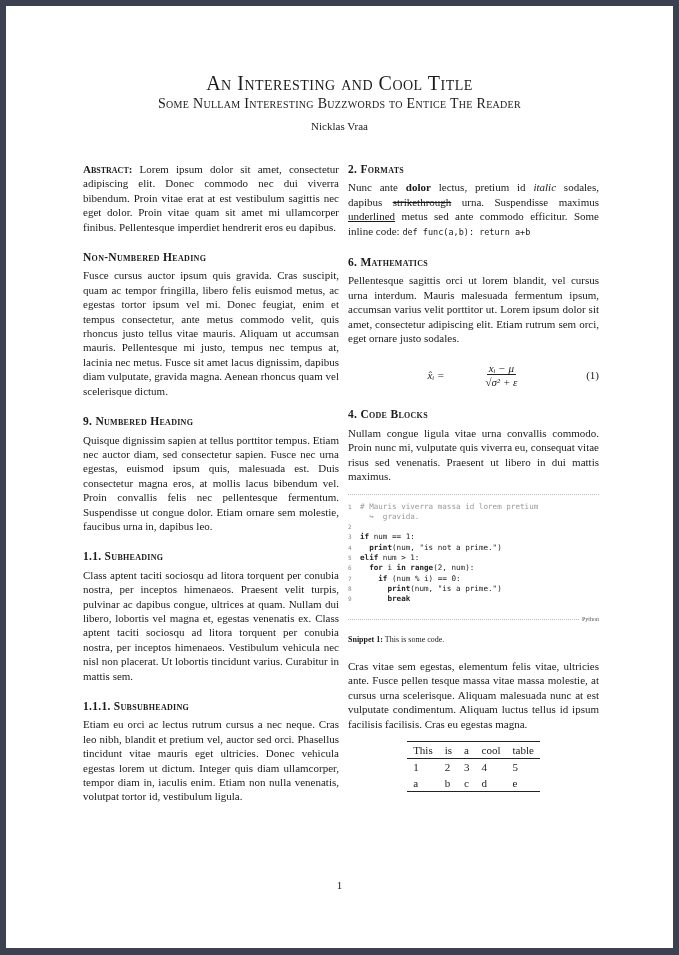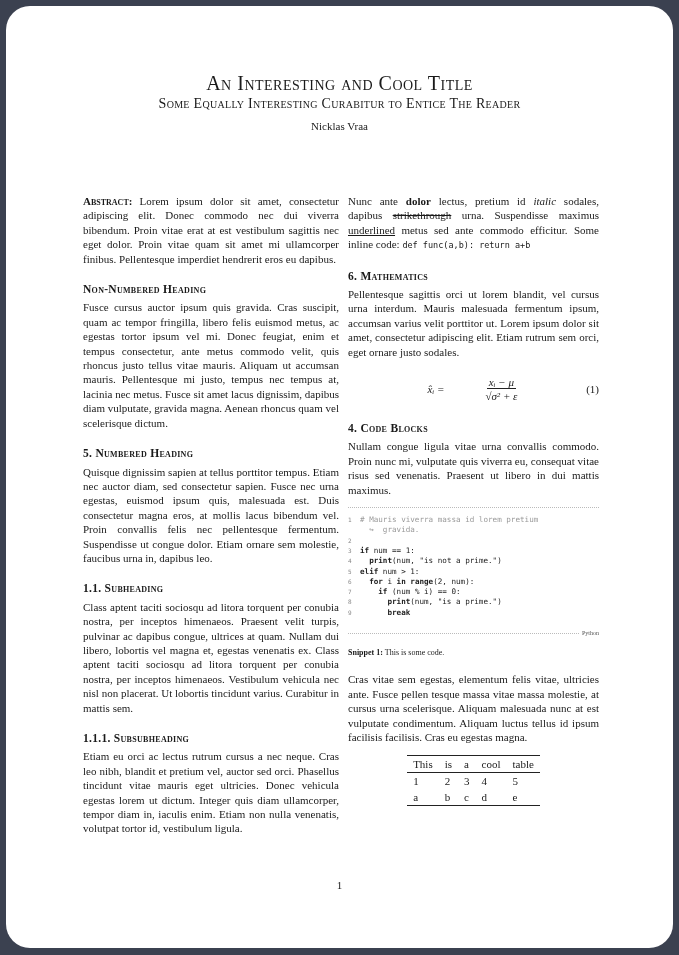--- a/index.html
+++ b/index.html
@@ -9,21 +9,20 @@
     position: relative;
     overflow: hidden;
     font-family: "DejaVu Serif", "Liberation Serif", serif;
     color: #1a1a1a;
   }
   .page {
     position: absolute;
     left: 6px; top: 6px;
     width: 667px; height: 942px;
     background: #ffffff;
-    border-radius: 24px;
   }
   .title {
     position: absolute; left: 0; right: 0; top: 66px;
     text-align: center;
     font-family: "Liberation Serif", serif;
     font-size: 20px; letter-spacing: 0.5px;
     font-variant: small-caps;
   }
   .subtitle {
     position: absolute; left: 0; right: 0; top: 90px;
@@ -38,21 +37,20 @@
     font-family: "Liberation Serif", serif;
     font-size: 11px;
   }
   .col {
     position: absolute;
     font-family: "Liberation Serif", serif;
     font-size: 11px;
     line-height: 14.4px;
     text-align: justify;
     hyphens: auto;
-    margin-top: 32px;
   }
   .col-left { left: 77px; top: 156px; width: 256px; }
   .col-right { left: 342px; top: 156px; width: 251px; }
   .col p { margin: 0; }
   h2 {
     font-family: "Liberation Serif", serif;
     font-size: 11.5px; font-weight: bold;
     font-variant: small-caps;
     letter-spacing: 0.3px;
     margin: 0 0 4px 0;
@@ -128,47 +126,48 @@
     text-align: center;
     font-family: "Liberation Serif", serif;
     font-size: 11px;
   }
 </style>
 </head>
 <body>
 
 <div class="page">
   <div class="title">An Interesting and Cool Title</div>
-  <div class="subtitle">Some Equally Interesting Curabitur to Entice The Reader</div>
+  <div class="subtitle">Some Nullam Interesting Buzzwords to Entice The Reader</div>
   <div class="author">Nicklas Vraa</div>
 
   <div class="col col-left">
     <div class="sec">
       <p><span class="abstract-label">Abstract:</span> <span>Lorem ipsum dolor sit amet, consectetur adipiscing elit. Donec commodo nec dui viverra bibendum. Proin vitae erat at est vestibulum sagittis nec eget dolor. Proin vitae quam sit amet mi ullamcorper finibus. Pellentesque imperdiet hendrerit eros eu dapibus.</span></p>
     </div>
     <div class="sec">
       <h2>Non-Numbered Heading</h2>
       <p>Fusce cursus auctor ipsum quis gravida. Cras suscipit, quam ac tempor fringilla, libero felis euismod metus, ac egestas tortor ipsum vel mi. Donec feugiat, enim et tempus consectetur, ante metus commodo velit, quis rhoncus justo tellus vitae mauris. Aliquam ut accumsan mauris. Pellentesque mi justo, tempus nec tempus at, lacinia nec metus. Fusce sit amet lacus dignissim, dapibus diam vulputate, gravida magna. Aenean rhoncus quam vel scelerisque dictum.</p>
     </div>
     <div class="sec">
-      <h2>5. Numbered Heading</h2>
+      <h2>9. Numbered Heading</h2>
       <p>Quisque dignissim sapien at tellus porttitor tempus. Etiam nec auctor diam, sed consectetur sapien. Fusce nec urna egestas, euismod ipsum quis, malesuada est. Duis consectetur magna eros, at mollis lacus bibendum vel. Proin convallis felis nec pellentesque fermentum. Suspendisse ut congue dolor. Etiam ornare sem molestie, faucibus urna in, dapibus leo.</p>
     </div>
     <div class="sec">
       <h2>1.1. Subheading</h2>
       <p>Class aptent taciti sociosqu ad litora torquent per conubia nostra, per inceptos himenaeos. Praesent velit turpis, pulvinar ac dapibus congue, ultrices at quam. Nullam dui libero, lobortis vel magna et, egestas venenatis ex. Class aptent taciti sociosqu ad litora torquent per conubia nostra, per inceptos himenaeos. Vestibulum vehicula nec nisl non placerat. Ut lobortis tincidunt varius. Curabitur in mattis sem.</p>
     </div>
     <div class="sec">
       <h2>1.1.1. Subsubheading</h2>
       <p>Etiam eu orci ac lectus rutrum cursus a nec neque. Cras leo nibh, blandit et pretium vel, auctor sed orci. Phasellus tincidunt vitae mauris eget ultricies. Donec vehicula egestas lorem ut dictum. Integer quis diam ullamcorper, tempor diam in, iaculis enim. Etiam non nulla venenatis, volutpat tortor id, vestibulum ligula.</p>
     </div>
   </div>
 
   <div class="col col-right">
     <div class="sec">
+      <h2>2. Formats</h2>
       <p><span>Nunc ante </span><b>dolor</b><span> lectus, pretium id </span><i>italic</i><span> sodales, dapibus </span><span class="strike">strikethrough</span><span> urna. Suspendisse maximus </span><span class="uline">underlined</span><span> metus sed ante commodo efficitur. Some inline code: </span><code class="inline">def func(a,b): return a+b</code></p>
     </div>
 
     <div class="sec" style="margin-bottom:10px;">
       <h2>6. Mathematics</h2>
       <p>Pellentesque sagittis orci ut lorem blandit, vel cursus urna interdum. Mauris malesuada fermentum ipsum, accumsan varius velit porttitor ut. Lorem ipsum dolor sit amet, consectetur adipiscing elit. Etiam rutrum sem orci, eget ornare justo sodales.</p>
       <div class="eq">
         <span>x̂ᵢ =</span>
         <span class="frac">
           <span class="num">xᵢ − μ</span>

